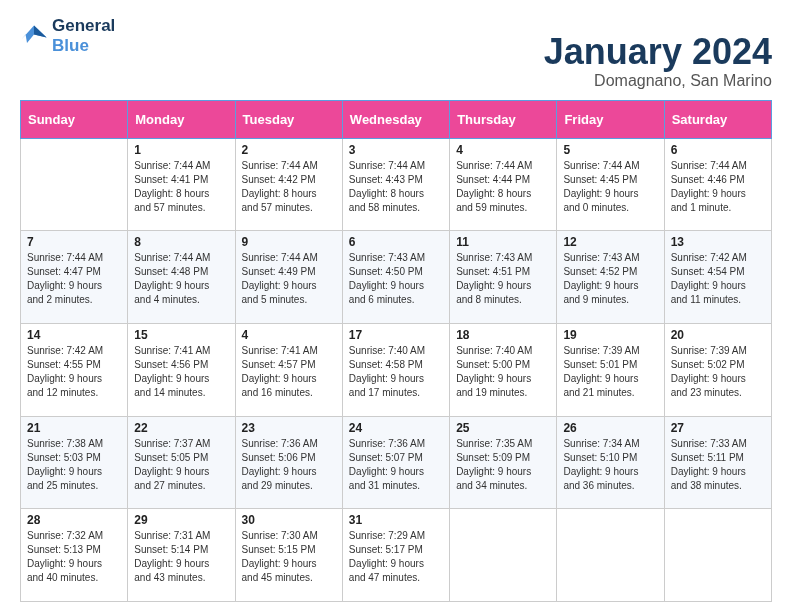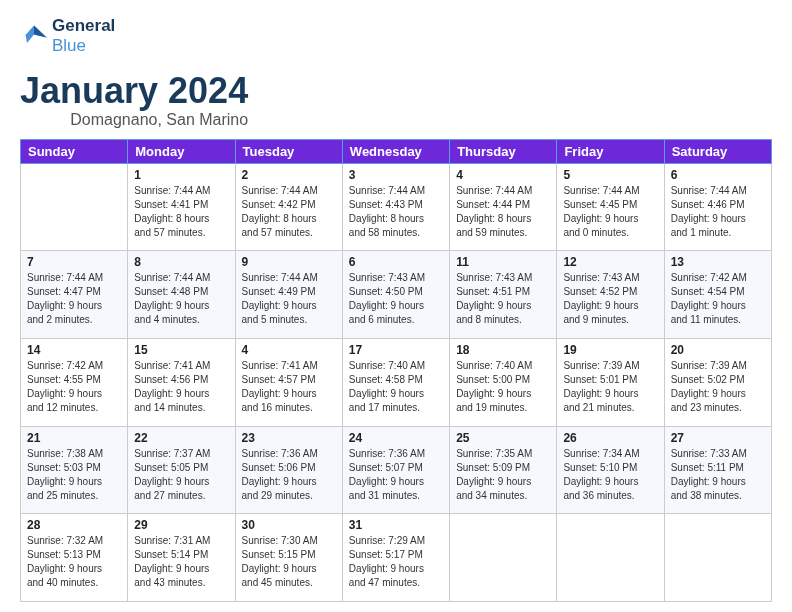--- a/index.html
+++ b/index.html
@@ -15,21 +15,20 @@
       height: 612px;
       padding: 16px 20px 10px 20px;
       display: flex;
       flex-direction: column;
     }
     .header {
       display: flex;
       justify-content: space-between;
       align-items: flex-start;
       margin-bottom: 10px;
-      flex-direction: column;
     }
     .logo {
       display: flex;
       align-items: center;
       gap: 4px;
     }
     .logo-bird {
       width: 28px;
       height: 28px;
     }
@@ -46,24 +45,24 @@
     .subtitle {
       font-size: 16px;
       color: #555;
     }
     .calendar {
       width: 100%;
       border-collapse: collapse;
       flex: 1;
     }
     .calendar th {
-      background-color: #6d28d9;
+      background-color: #ec4899;
       color: #fff;
       text-align: left;
-      padding: 4px 7px;
+      padding: 11px 7px;
       font-size: 13px;
       font-weight: bold;
       border: 1px solid #5a9de0;
     }
     .calendar td {
       border: 1px solid #ccc;
       vertical-align: top;
       padding: 4px 6px;
       font-size: 10.5px;
       color: #222;
@@ -93,21 +92,21 @@
 
 <div class="page">
   <div class="header">
     <div class="logo">
       <svg class="logo-bird" viewBox="0 0 40 40" xmlns="http://www.w3.org/2000/svg">
         <polygon points="20,5 38,22 20,18 10,30 8,18 2,25" fill="#4a90d9"></polygon>
         <polygon points="20,5 38,22 20,18" fill="#1a5a9c"></polygon>
       </svg>
       <div>
         <div style="font-size:17px;font-weight:bold;color:#1a3a5c;line-height:1.15;">General</div>
-        <div style="font-size:17px;font-weight:normal;color:#4a90d9;line-height:1.15;">Blue</div>
+        <div style="font-size:17px;font-weight:bold;color:#4a90d9;line-height:1.15;">Blue</div>
       </div>
     </div>
     <div class="title-block">
       <div class="main-title">January 2024</div>
       <div class="subtitle">Domagnano, San Marino</div>
     </div>
   </div>
 
   <table class="calendar">
     <thead>

